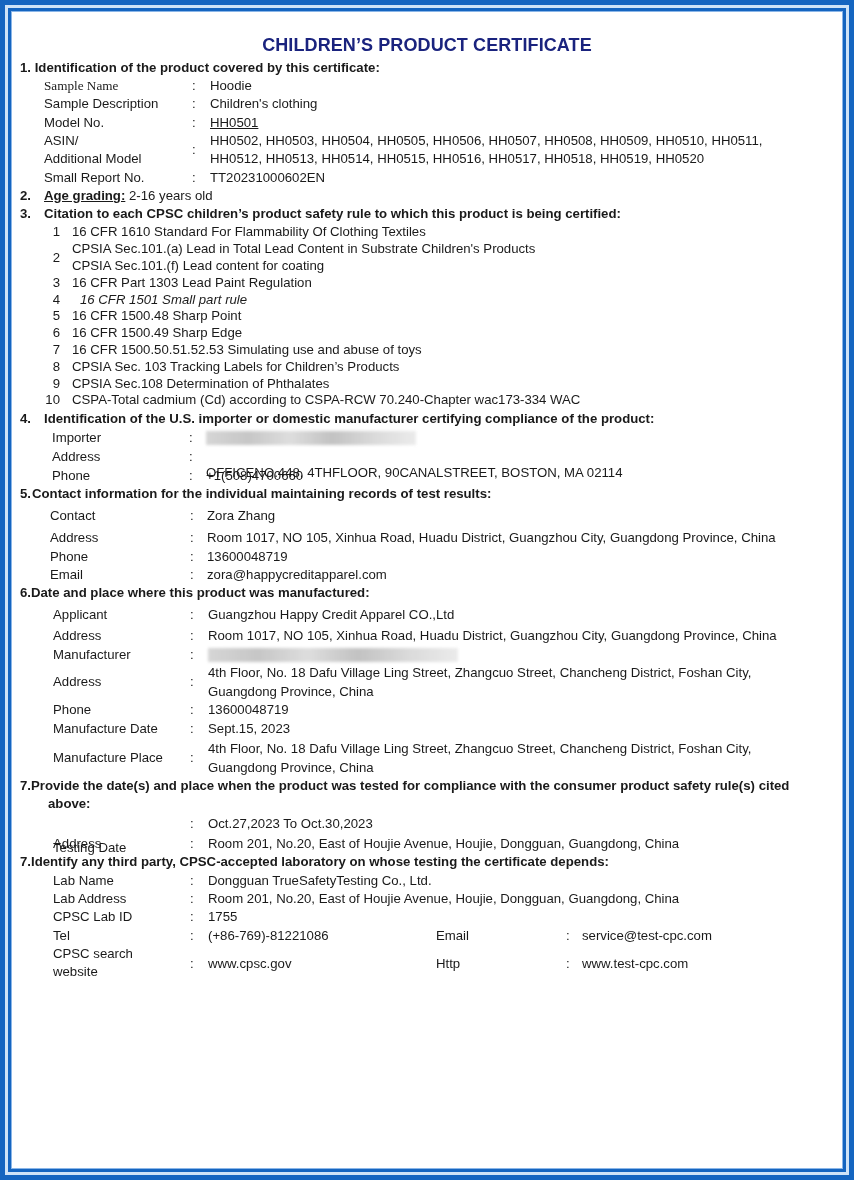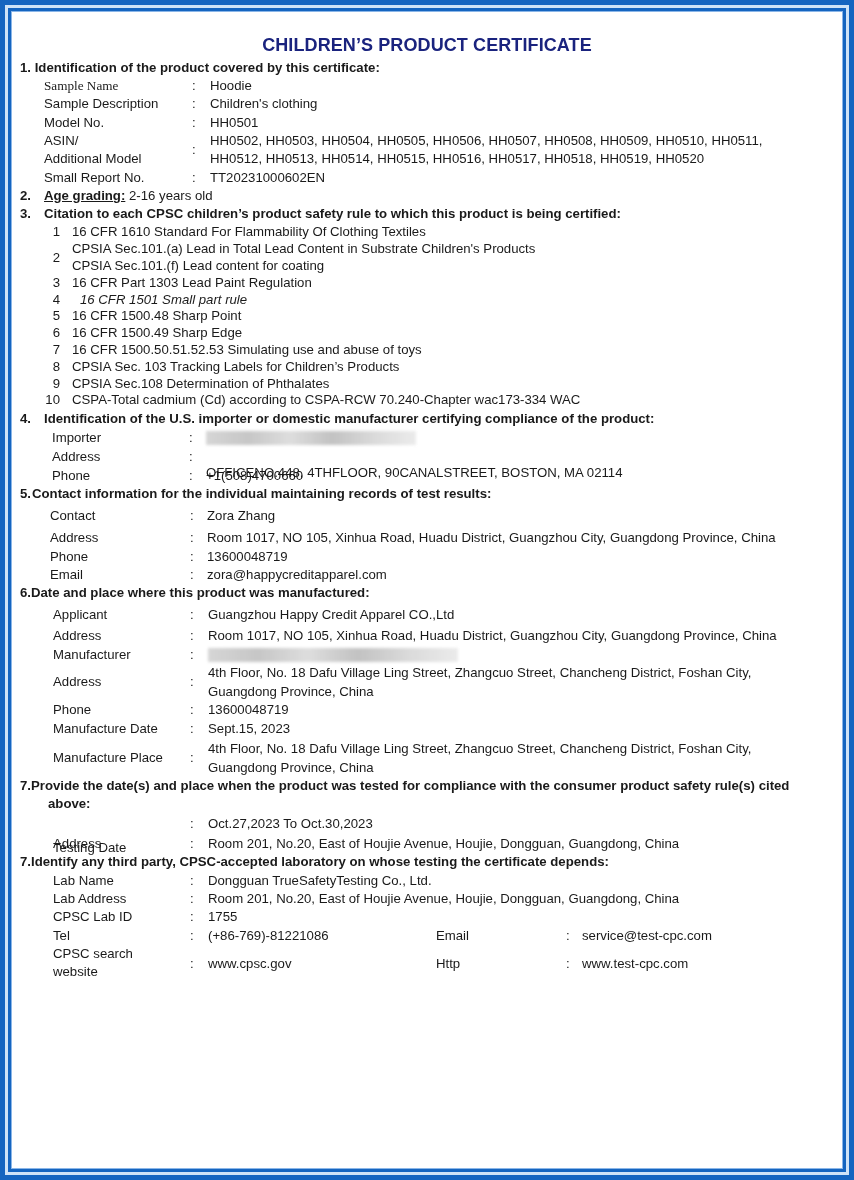--- a/index.html
+++ b/index.html
@@ -57,21 +57,21 @@
   <div class="lbl" style="left:44px;top:77px;font-family:Liberation Serif, serif;">Sample Name</div>
   <div class="colon" style="left:192px;top:77px;">:</div>
   <div class="val" style="left:210px;top:77px;">Hoodie</div>
 
   <div class="lbl" style="left:44px;top:95px;">Sample Description</div>
   <div class="colon" style="left:192px;top:95px;">:</div>
   <div class="val" style="left:210px;top:95px;">Children's clothing</div>
 
   <div class="lbl" style="left:44px;top:114px;">Model No.</div>
   <div class="colon" style="left:192px;top:114px;">:</div>
-  <div class="val" style="left:210px;top:114px;">HH0501</div>
+  <div class="val" style="left:210px;top:114px;text-decoration:underline;">HH0501</div>
 
   <div class="lbl" style="left:44px;top:132px;">ASIN/</div>
   <div class="lbl" style="left:44px;top:150px;">Additional Model</div>
   <div class="colon" style="left:192px;top:141px;">:</div>
   <div class="val" style="left:210px;top:132px;">HH0502, HH0503, HH0504, HH0505, HH0506, HH0507, HH0508, HH0509, HH0510, HH0511,</div>
   <div class="val" style="left:210px;top:150px;">HH0512, HH0513, HH0514, HH0515, HH0516, HH0517, HH0518, HH0519, HH0520</div>
 
   <div class="lbl" style="left:44px;top:169px;">Small Report No.</div>
   <div class="colon" style="left:192px;top:169px;">:</div>
   <div class="val" style="left:210px;top:169px;">TT20231000602EN</div>

